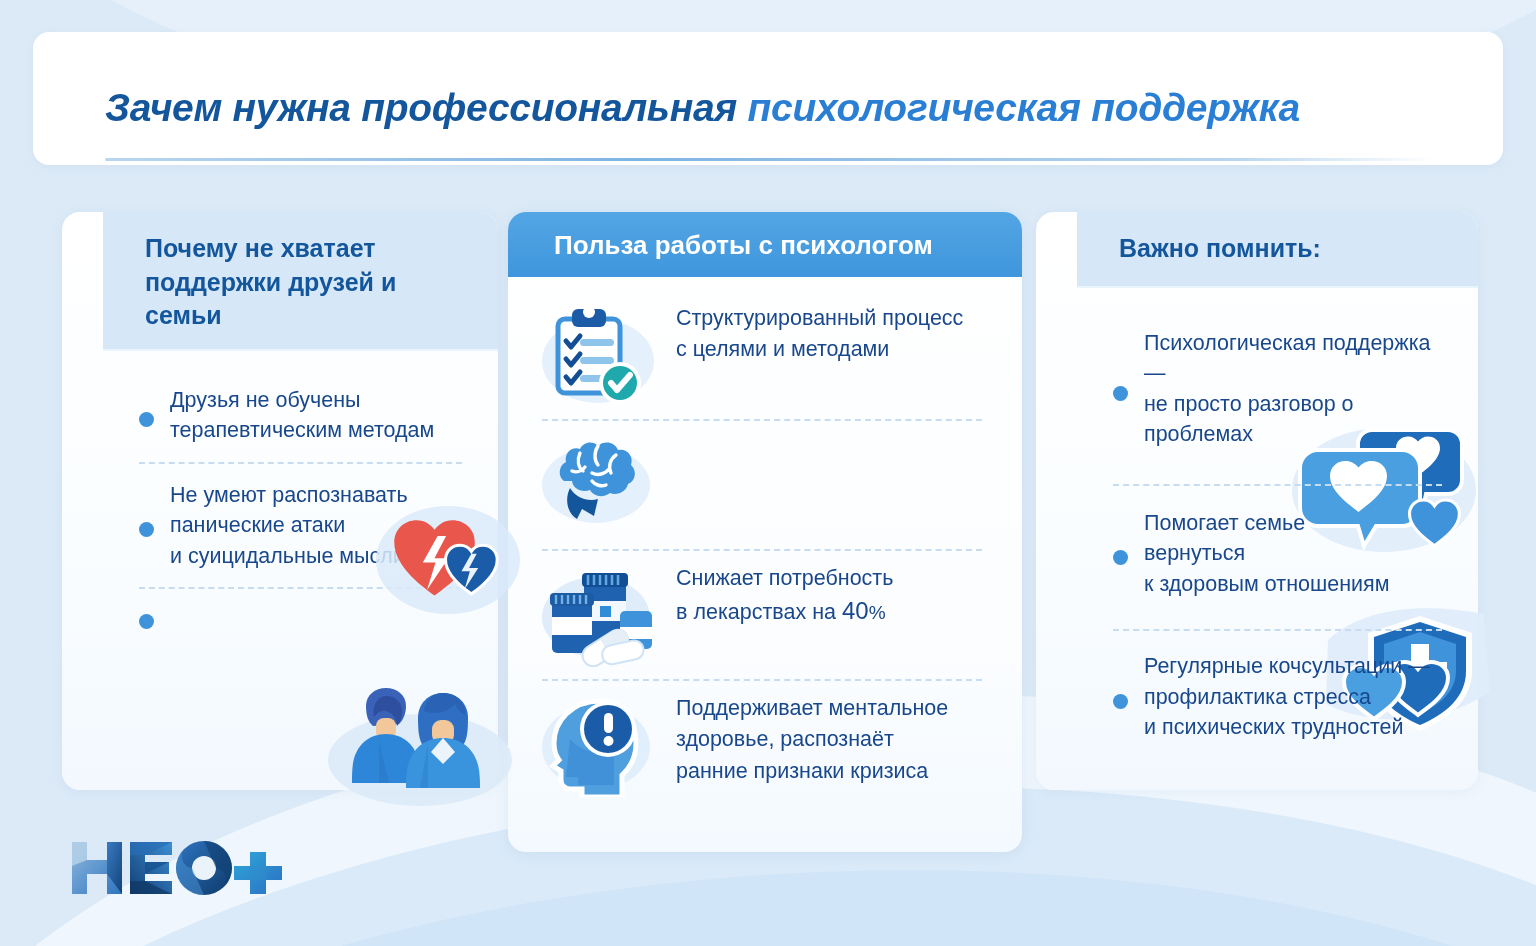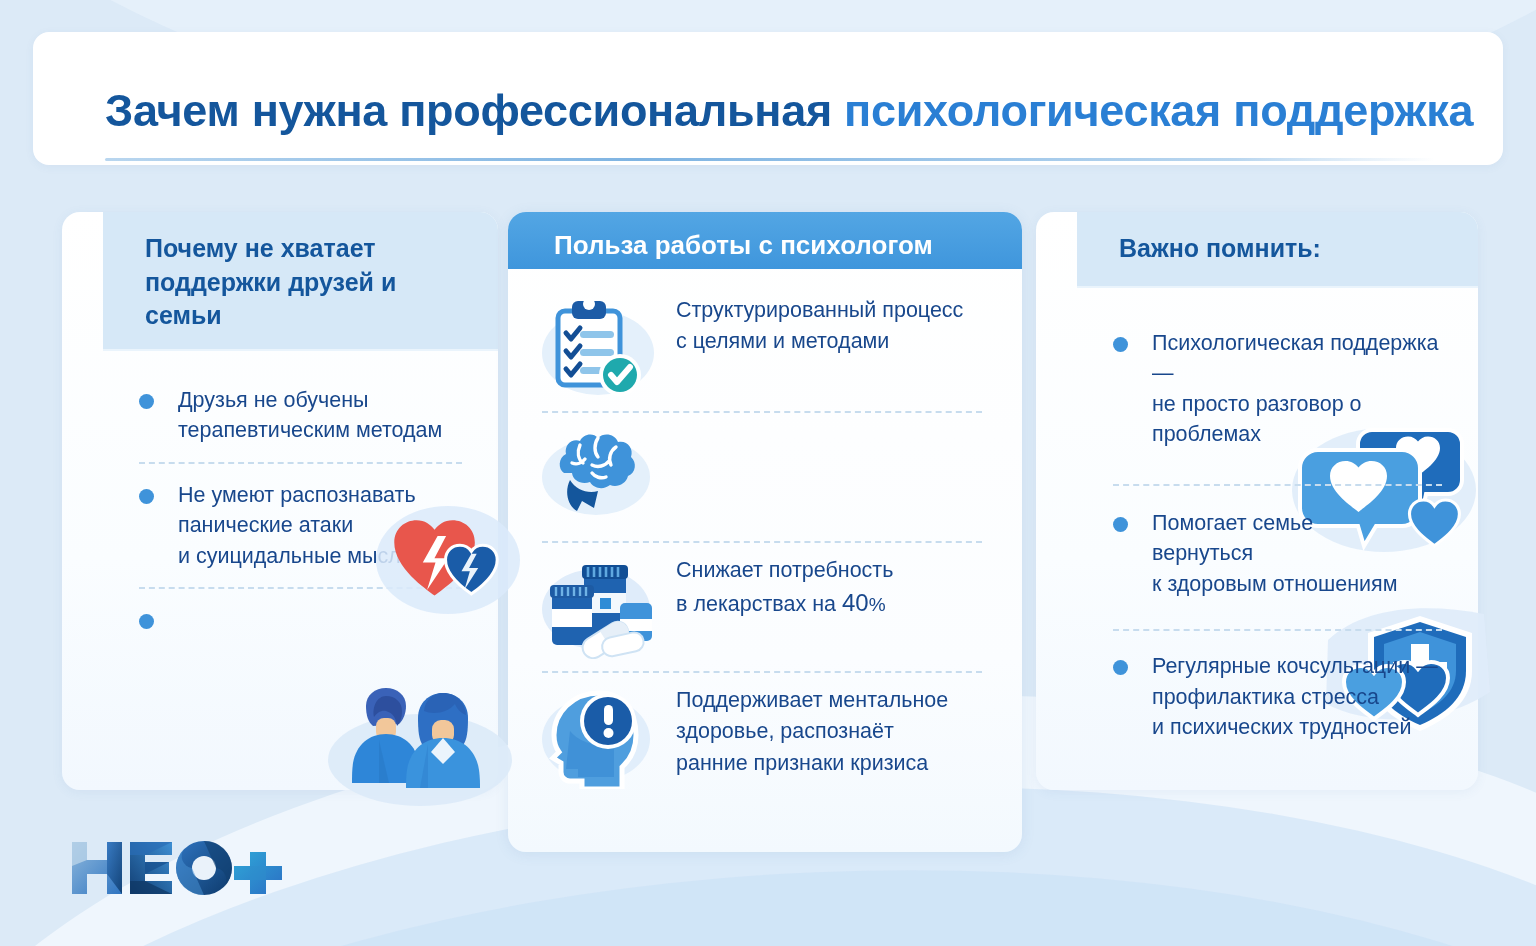--- a/index.html
+++ b/index.html
@@ -42,22 +42,22 @@
 
   
   .title-card {
     position:absolute; left:33px; top:32px; width:1470px; height:133px;
     background:#fff; border-radius:16px;
     box-shadow:0 2px 10px rgba(60,110,160,.06);
     overflow:hidden;
   }
   .title-text {
     position:absolute; left:72px; top:56px;
-    font-size:45px; font-weight:bold; letter-spacing:-.3px;
-    white-space:nowrap; line-height:1;
+    font-size:39px; font-weight:bold; letter-spacing:-.3px;
+    white-space:nowrap; line-height:1;font-style:italic;
   }
   .t-dark { color:#14569c; }
   .t-light { color:#2a7fd4; font-weight:bold; }
   .title-rule {
     position:absolute; left:72px; top:126px; width:1330px; height:3px;
     background:linear-gradient(90deg,#b9d6ef 0%, #7fb4e2 40%, #b9d6ef 85%, rgba(185,214,239,0) 100%);
     border-radius:2px;
   }
 
   
@@ -73,29 +73,29 @@
 
   .hdr-soft {
     background:#d6e8f7; padding:20px 34px 16px 42px;
     border-bottom:2px solid #eaf4fc;
   }
   .hdr-soft .hdr-txt {
     color:#14569c; font-size:25px; font-weight:bold; line-height:1.34;
   }
   .hdr-strong {
     background:linear-gradient(180deg,#53a6e4 0%, #3f96dc 100%);
-    padding:18px 30px 8px 46px;
+    padding:18px 30px 16px 46px;
   }
   .hdr-strong .hdr-txt {
     color:#ffffff; font-size:26px; font-weight:bold; line-height:1.2;
   }
 
   
   .blist { padding:18px 30px 10px 30px; position:relative; z-index:3; }
-  .bitem { display:flex; gap:24px; padding:16px 0 16px 6px; }
+  .bitem { display:flex; gap:16px; padding:16px 0 16px 6px;align-items:center; }
   .bullet {
     flex:0 0 auto; width:15px; height:15px; border-radius:50%;
     background:#3f93da; margin-top:9px;
   }
   .btext { color:#18478c; font-size:21.5px; line-height:1.42; }
   .dashrow { border-top:2px dashed #c7dcee; margin:0 6px; }
 
   
   .mlist { padding:14px 26px 12px 24px; }
   .mitem { display:flex; align-items:flex-start; gap:16px; padding:12px 0 12px 4px; min-height:104px; }

